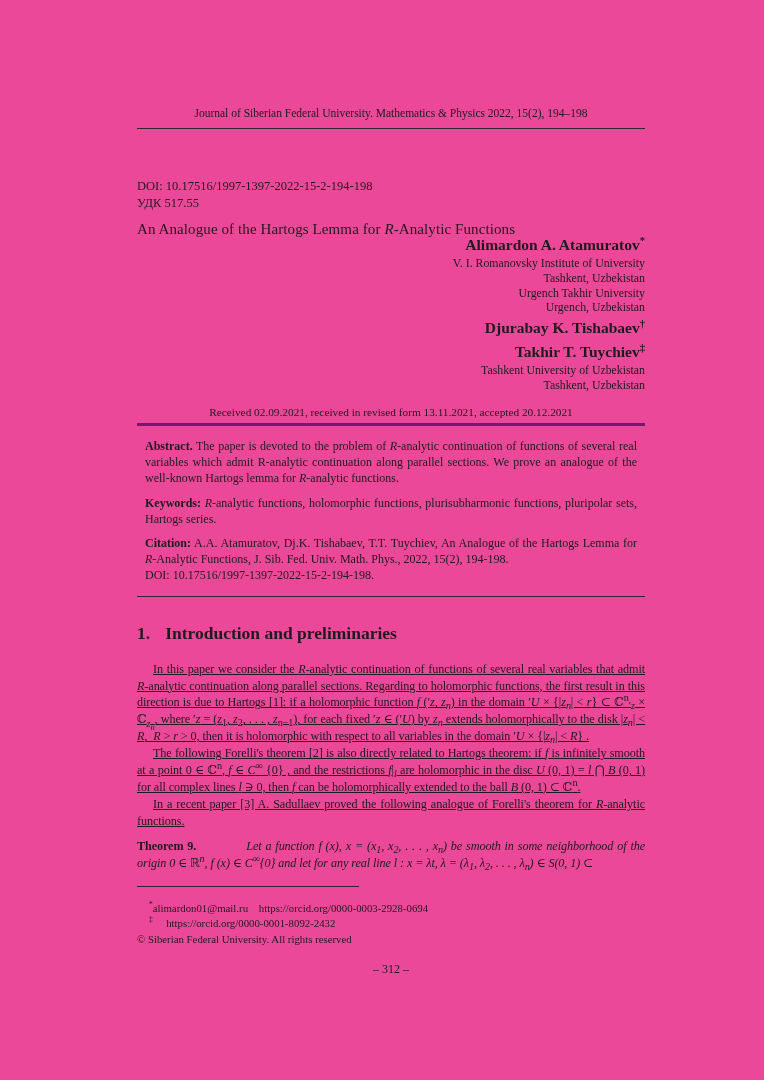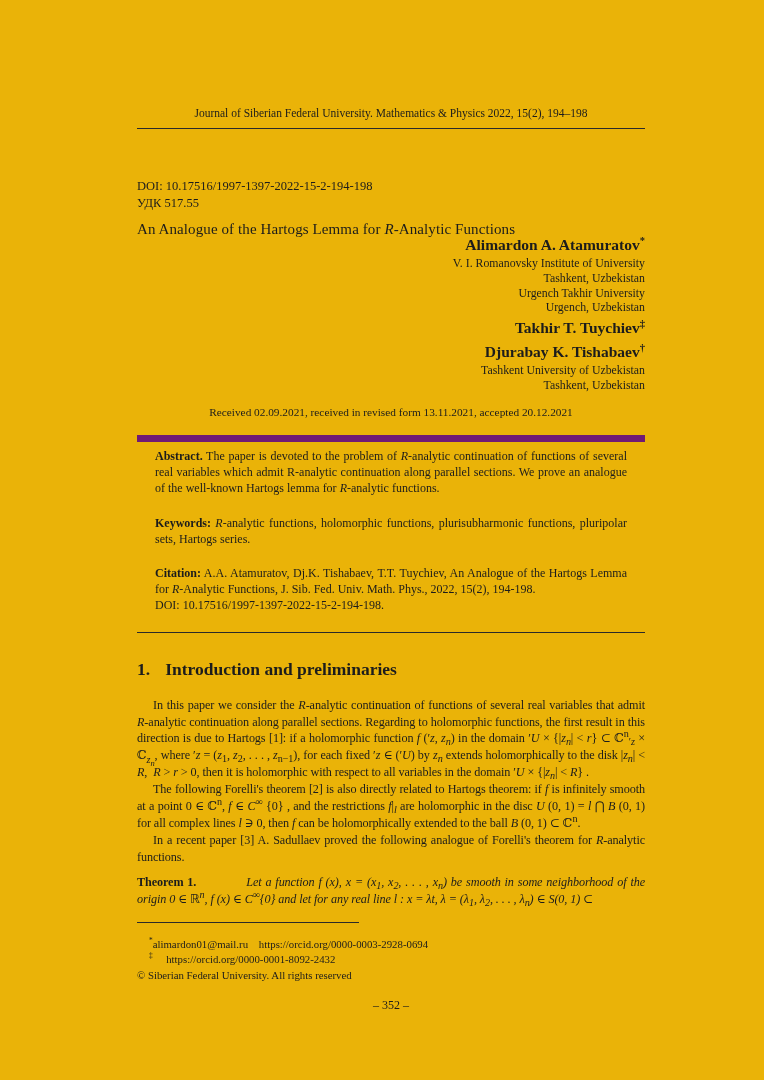--- a/index.html
+++ b/index.html
@@ -1,19 +1,19 @@
 <!DOCTYPE html>
 <html><head>
 <meta charset="utf-8">
 <style>
   html,body{margin:0;padding:0;background:#ffffff;}
   .page{
     position:relative;
     width:764px;height:1080px;
-    background:#eab308;
+    background:#ec4899;
     color:#1c1c1c;
     font-family:"Liberation Serif","DejaVu Serif","DejaVu Sans",serif;
     overflow:hidden;
   }
   
   .journal-head{
     position:absolute;left:137px;top:106px;width:508px;
     text-align:center;font-size:11.5px;line-height:14px;
     border-bottom:1px solid #2a2a2a;padding-bottom:8px;
   }
@@ -26,32 +26,32 @@
   }
   
   .authors{position:absolute;left:137px;top:232px;width:508px;text-align:right;}
   .author-name{font-size:15.5px;font-weight:bold;line-height:22px;margin-top:2px;}
   .affil{font-size:11.8px;line-height:14.8px;}
   .author-name sup, .fn sup{font-size:68%;}
   
   .received{
     position:absolute;left:137px;top:406px;width:508px;
     text-align:center;font-size:11.3px;line-height:13px;
-    padding-bottom:16px;border-bottom:7px solid #701a75;
+    padding-bottom:4px;border-bottom:3px solid #701a75;
   }
   
   .flow{position:absolute;left:137px;top:430px;width:508px;}
-  .meta-para{font-size:12px;line-height:16.2px;text-align:justify;margin:18px;}
+  .meta-para{font-size:12px;line-height:16.2px;text-align:justify;margin:8px;}
   .meta-para + .meta-para{margin-top:8px;}
   .label{font-weight:bold;}
   hr.full-rule{border:none;border-top:1px solid #2a2a2a;margin:12px 0 0 0;}
   .section-heading{font-size:17.5px;font-weight:bold;margin:25px 0 0 0;line-height:22px;}
   .section-number{display:inline-block;margin-right:15px;}
   .body-text{margin-top:17px;font-size:12.2px;line-height:16.9px;text-align:justify;letter-spacing:-.1px;}
-  .body-text p{margin:0;text-indent:16px;}
+  .body-text p{margin:0;text-indent:16px;text-decoration:underline;}
   .theorem{margin-top:8px;font-size:12.2px;line-height:16.9px;text-align:justify;letter-spacing:-.1px;}
   .thm-label{font-weight:bold;}
   .thm-body{font-style:italic;margin-left:46px;}
   hr.footnote-rule{border:none;border-top:1px solid #2a2a2a;width:222px;margin:14px 0 0 0;}
   .footnotes{margin-top:14px;font-size:10.8px;line-height:15.8px;}
   .fn{padding-left:12px;}
   .copyright{padding-left:0;}
   .page-number{margin-top:14px;text-align:center;font-size:12px;}
   sub,sup{line-height:0;}
   i{font-style:italic;}
@@ -71,22 +71,22 @@
   </div>
 
   <h1 class="paper-title">An Analogue of the Hartogs Lemma for <i>R</i>-Analytic Functions</h1>
 
   <div class="authors">
     <div class="author-name">Alimardon A. Atamuratov<sup>*</sup></div>
     <div class="affil">V. I. Romanovsky Institute of University</div>
     <div class="affil">Tashkent, Uzbekistan</div>
     <div class="affil">Urgench Takhir University</div>
     <div class="affil">Urgench, Uzbekistan</div>
+    <div class="author-name">Djurabay K. Tishabaev<sup>†</sup></div>
     <div class="author-name">Takhir T. Tuychiev<sup>‡</sup></div>
-    <div class="author-name">Djurabay K. Tishabaev<sup>†</sup></div>
     <div class="affil">Tashkent University of Uzbekistan</div>
     <div class="affil">Tashkent, Uzbekistan</div>
   </div>
 
   <div class="received">Received 02.09.2021, received in revised form 13.11.2021, accepted 20.12.2021</div>
 
   <div class="flow">
 
     <p class="meta-para"><b class="label">Abstract.</b> <span>The paper is devoted to the problem of <i>R</i>-analytic continuation of functions of several real variables which admit R-analytic continuation along parallel sections. We prove an analogue of the well-known Hartogs lemma for <i>R</i>-analytic functions.</span></p>
 
@@ -97,27 +97,27 @@
     <hr class="full-rule">
 
     <h2 class="section-heading"><span class="section-number">1.</span><span>Introduction and preliminaries</span></h2>
 
     <div class="body-text">
       <p>In this paper we consider the <i>R</i>-analytic continuation of functions of several real variables that admit <i>R</i>-analytic continuation along parallel sections. Regarding to holomorphic functions, the first result in this direction is due to Hartogs [1]: if a holomorphic function <i>f</i> (′<i>z</i>, <i>z<sub>n</sub></i>) in the domain ′<i>U</i> × {|<i>z<sub>n</sub></i>| &lt; <i>r</i>} ⊂ ℂ<sup>n</sup><sub>′<i>z</i></sub> × ℂ<sub><i>z<sub>n</sub></i></sub>, where ′<i>z</i> = (<i>z</i><sub>1</sub>, <i>z</i><sub>2</sub>, . . . , <i>z</i><sub>n−1</sub>), for each fixed ′<i>z</i> ∈ (′<i>U</i>) by <i>z<sub>n</sub></i> extends holomorphically to the disk |<i>z<sub>n</sub></i>| &lt; <i>R</i>,&nbsp; <i>R</i> &gt; <i>r</i> &gt; 0, then it is holomorphic with respect to all variables in the domain ′<i>U</i> × {|<i>z<sub>n</sub></i>| &lt; <i>R</i>} .</p>
       <p>The following Forelli's theorem [2] is also directly related to Hartogs theorem: if <i>f</i> is infinitely smooth at a point 0 ∈ ℂ<sup>n</sup>, <i>f</i> ∈ <i>C</i><sup>∞</sup> {0} , and the restrictions <i>f</i>|<sub><i>l</i></sub> are holomorphic in the disc <i>U</i> (0, 1) = <i>l</i> ⋂ <i>B</i> (0, 1) for all complex lines <i>l</i> ∋ 0, then <i>f</i> can be holomorphically extended to the ball <i>B</i> (0, 1) ⊂ ℂ<sup>n</sup>.</p>
       <p>In a recent paper [3] A. Sadullaev proved the following analogue of Forelli's theorem for <i>R</i>-analytic functions.</p>
     </div>
 
-    <p class="theorem"><span class="thm-label">Theorem 1.</span> <span class="thm-body">Let a function f (x), x = (x<sub>1</sub>, x<sub>2</sub>, . . . , x<sub>n</sub>) be smooth in some neighborhood of the origin 0 ∈ ℝ<sup>n</sup>, f (x) ∈ C<sup>∞</sup>{0} and let for any real line l : x = λt, λ = (λ<sub>1</sub>, λ<sub>2</sub>, . . . , λ<sub>n</sub>) ∈ S(0, 1) ⊂</span></p>
+    <p class="theorem"><span class="thm-label">Theorem 9.</span> <span class="thm-body">Let a function f (x), x = (x<sub>1</sub>, x<sub>2</sub>, . . . , x<sub>n</sub>) be smooth in some neighborhood of the origin 0 ∈ ℝ<sup>n</sup>, f (x) ∈ C<sup>∞</sup>{0} and let for any real line l : x = λt, λ = (λ<sub>1</sub>, λ<sub>2</sub>, . . . , λ<sub>n</sub>) ∈ S(0, 1) ⊂</span></p>
 
     <hr class="footnote-rule">
 
     <div class="footnotes">
       <div class="fn"><sup>*</sup>alimardon01@mail.ru&nbsp;&nbsp;&nbsp;&nbsp;https://orcid.org/0000-0003-2928-0694</div>
       <div class="fn"><sup>‡</sup>&nbsp;&nbsp;&nbsp;&nbsp;&nbsp;https://orcid.org/0000-0001-8092-2432</div>
       <div class="copyright">© Siberian Federal University. All rights reserved</div>
     </div>
 
-    <div class="page-number">– 352 –</div>
+    <div class="page-number">– 312 –</div>
 
   </div>
 
 </div>
 
 </body></html>

